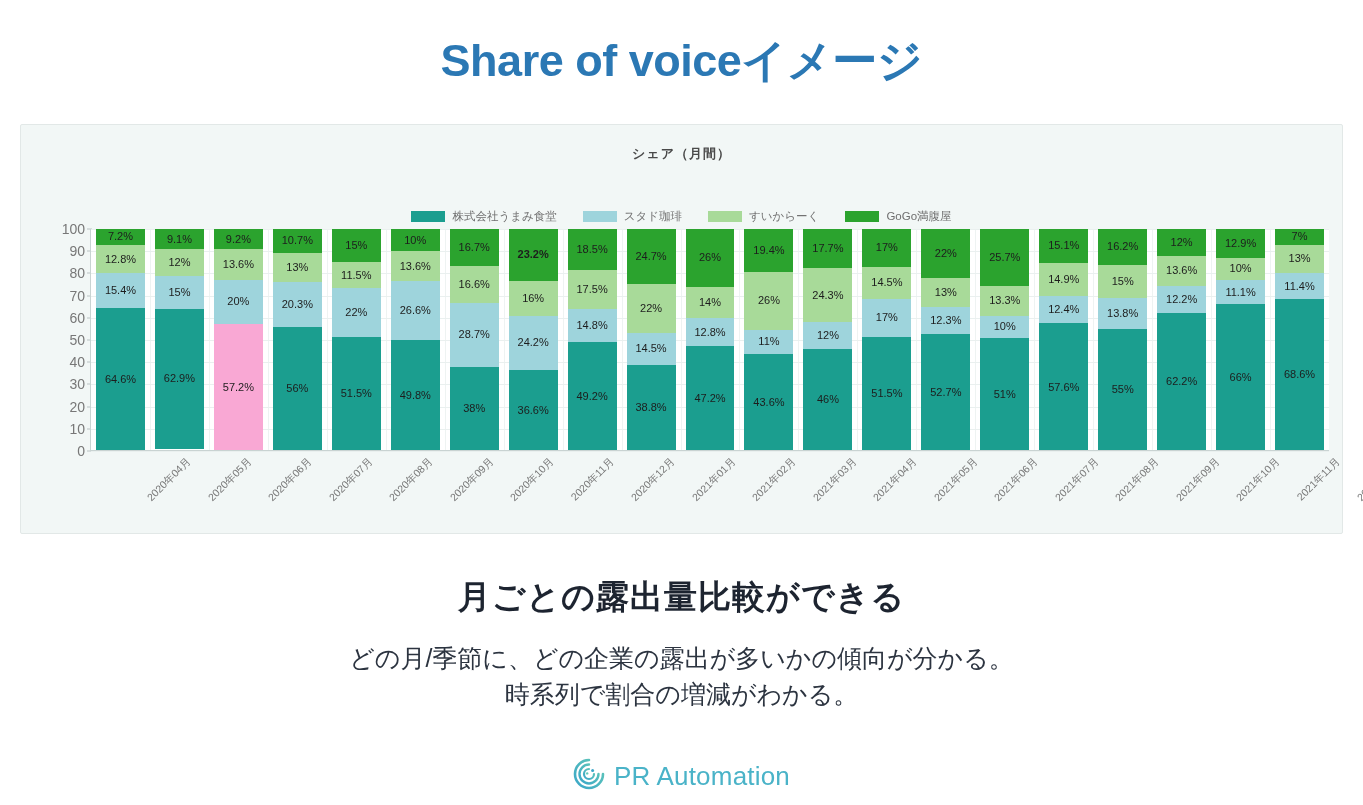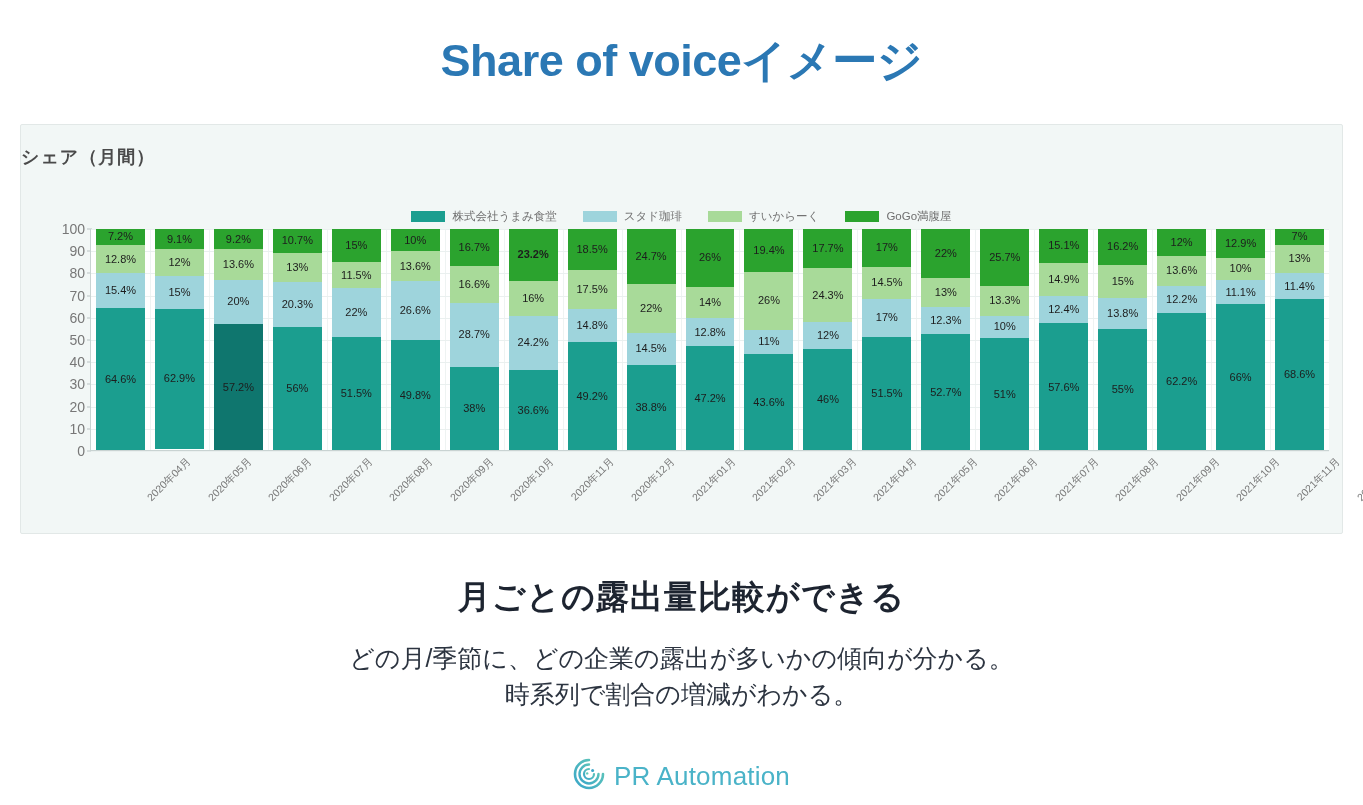--- a/index.html
+++ b/index.html
@@ -27,22 +27,22 @@
   .chart-card {
     position: absolute; left: 20px; top: 124px;
     width: 1323px; height: 410px;
     background: #f2f7f6;
     border: 1px solid #e2e8e7;
     border-radius: 2px;
   }
 
   .chart-title {
     position: absolute; top: 20px; left: 0; width: 100%;
-    text-align: left;
-    font-size: 18px; font-weight: bold; color: #4a4a4a;
+    text-align: center;
+    font-size: 13px; font-weight: bold; color: #4a4a4a;
     letter-spacing: 1px;
   }
 
   
   .legend {
     position: absolute; top: 84px; left: 0; width: 100%;
     display: flex; justify-content: center; align-items: center;
     gap: 26px;
   }
   .legend-item { display: flex; align-items: center; gap: 7px; }
@@ -250,21 +250,21 @@
                 <div class="seg" style="background: rgb(168, 218, 153); height: 12%;">12%</div>
                 <div class="seg" style="background: rgb(158, 212, 220); height: 15%;">15%</div>
                 <div class="seg" style="background: rgb(27, 158, 143); height: 62.9%;">62.9%</div>
               </div>
             </div>
             <div class="bar-col">
               <div class="bar-stack">
                 <div class="seg" style="background: rgb(43, 163, 46); height: 9.2%;">9.2%</div>
                 <div class="seg" style="background: rgb(168, 218, 153); height: 13.6%;">13.6%</div>
                 <div class="seg" style="background: rgb(158, 212, 220); height: 20%;">20%</div>
-                <div class="seg" style="background: #0f766e; height: 57.2%;">57.2%</div>
+                <div class="seg" style="background: #f9a8d4; height: 57.2%;">57.2%</div>
               </div>
             </div>
             <div class="bar-col">
               <div class="bar-stack">
                 <div class="seg" style="background: rgb(43, 163, 46); height: 10.7%;">10.7%</div>
                 <div class="seg" style="background: rgb(168, 218, 153); height: 13%;">13%</div>
                 <div class="seg" style="background: rgb(158, 212, 220); height: 20.3%;">20.3%</div>
                 <div class="seg" style="background: rgb(27, 158, 143); height: 56%;">56%</div>
               </div>
             </div>

